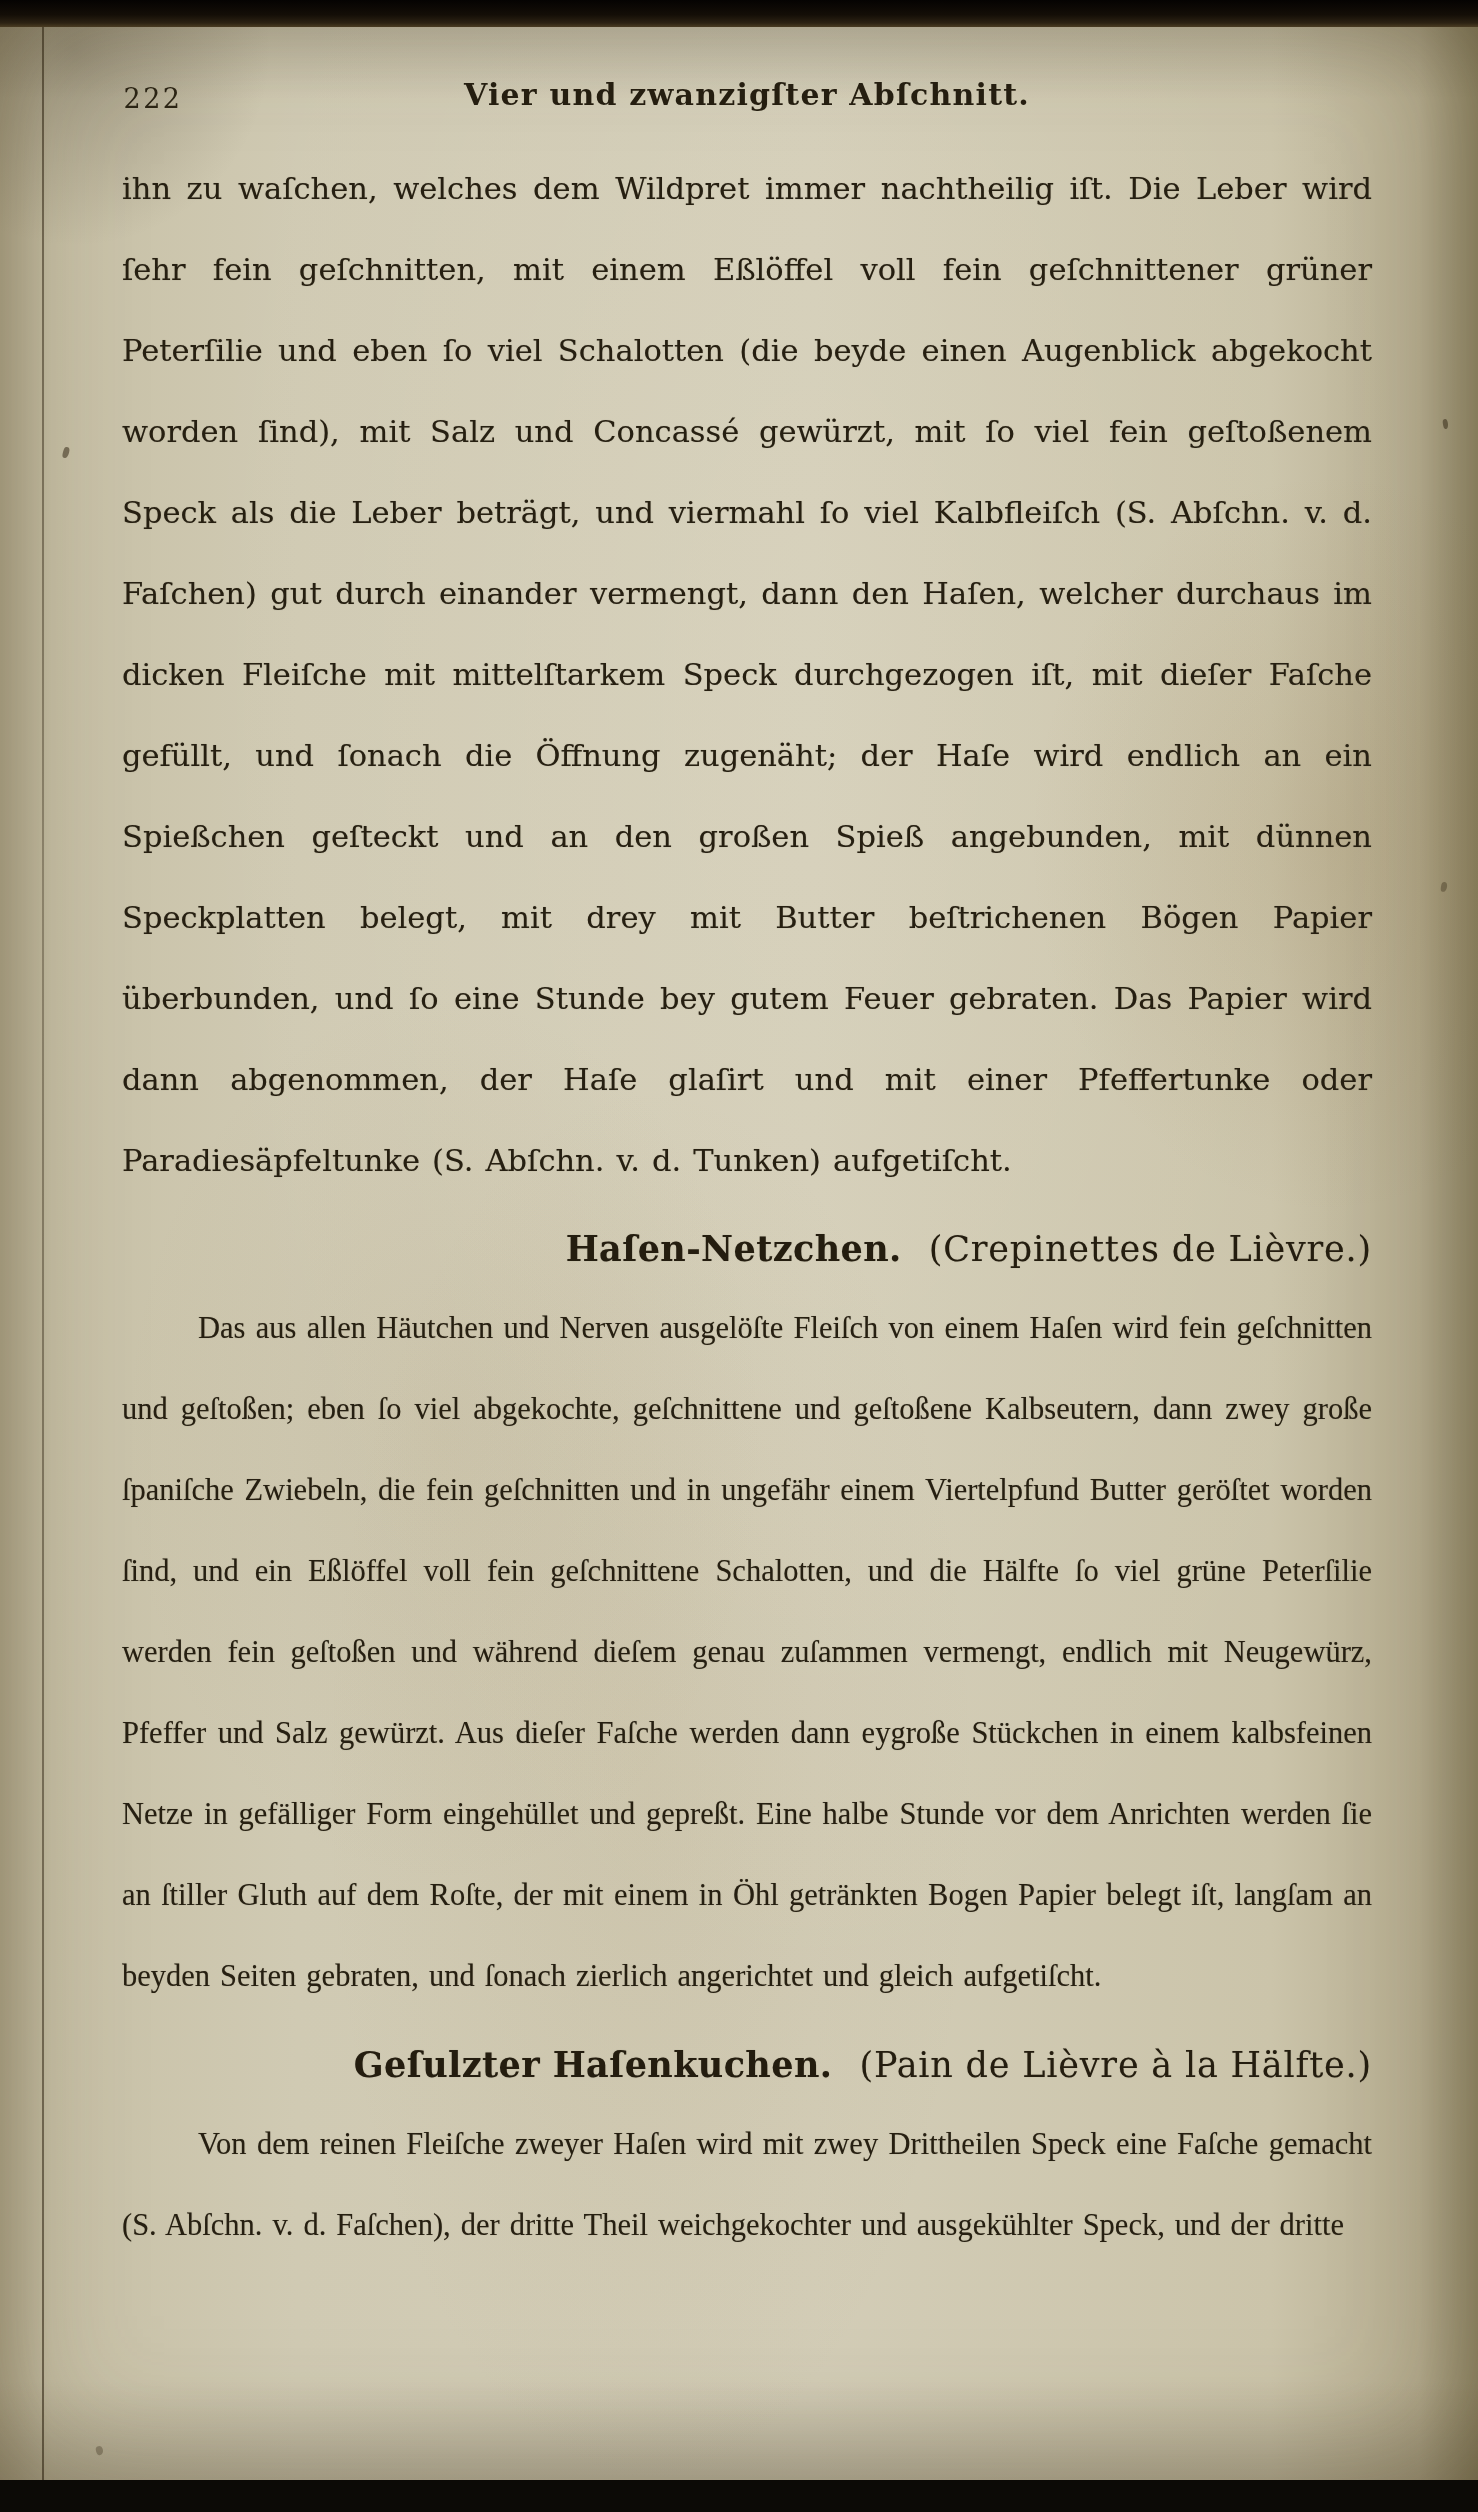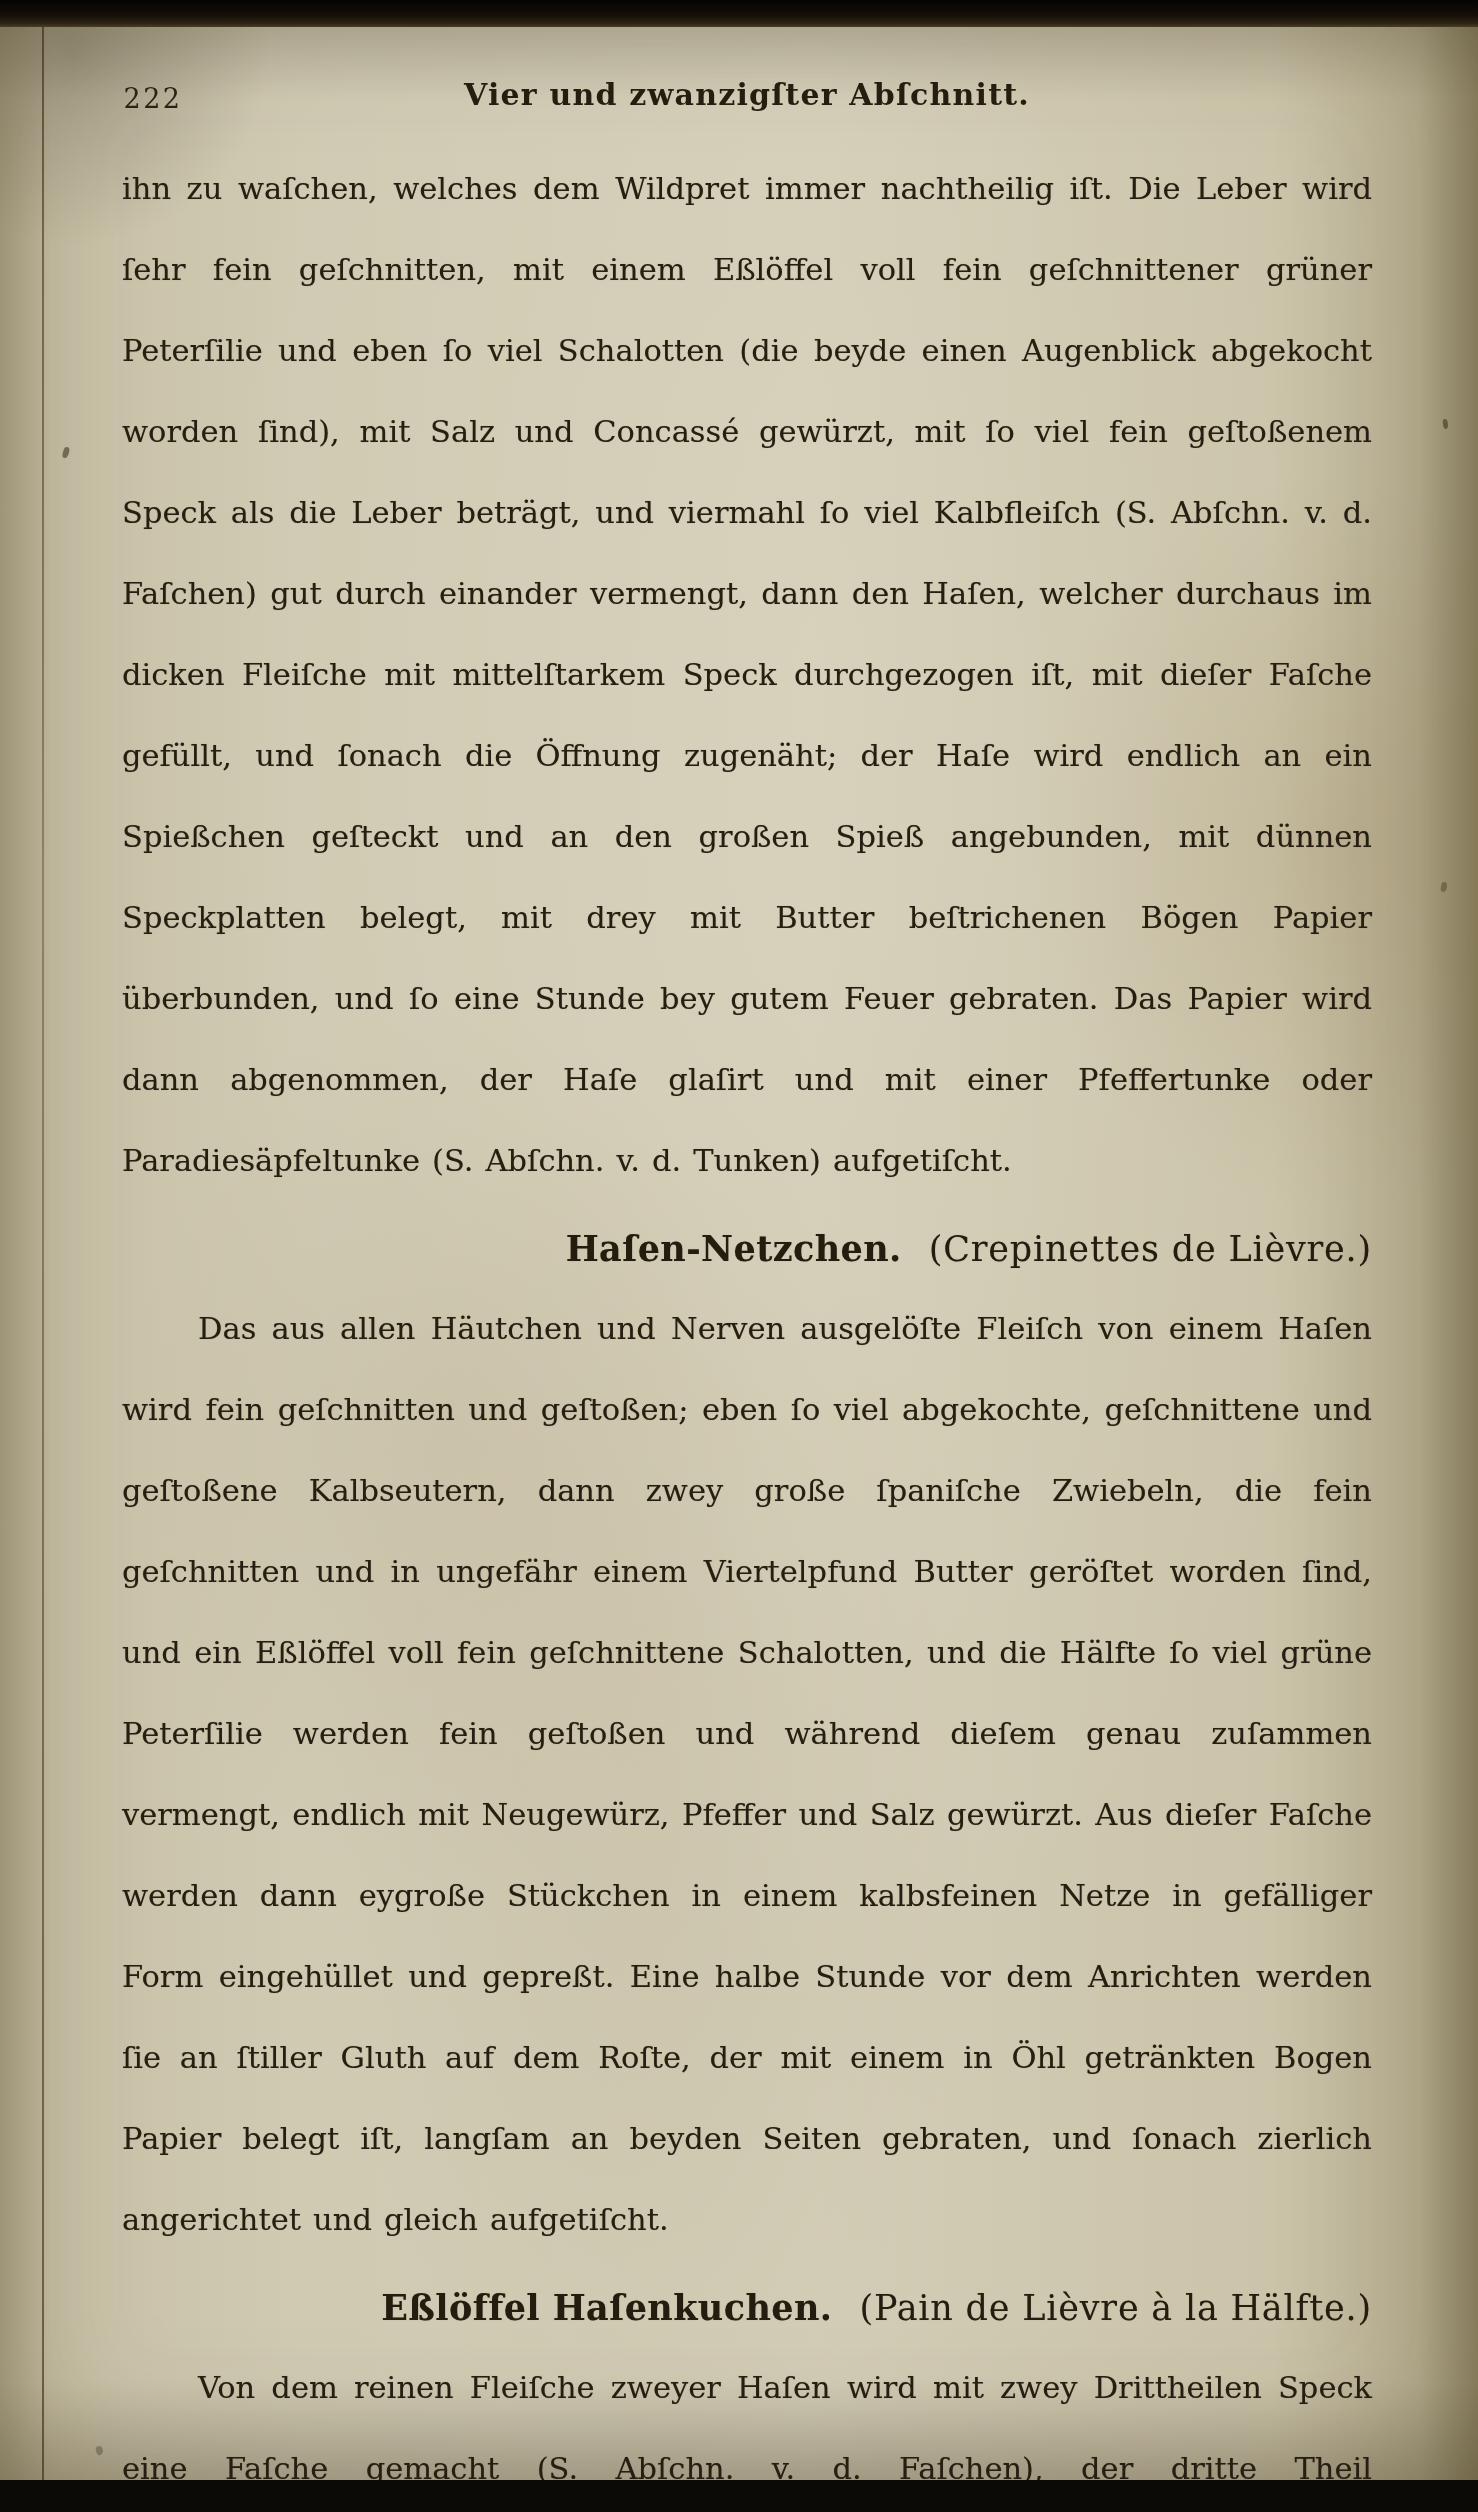--- a/index.html
+++ b/index.html
@@ -74,21 +74,21 @@
   }
   .para {
     margin: 0;
     font-size: 30.5px;
     line-height: 81px;
     text-align: justify;
     word-spacing: 2.4px;
     color: #261f11;
     text-shadow: 0 0 0.8px rgba(38,31,17,0.35);
   }
-  .para.indent { text-indent: 76px; }
+  .para.indent { text-indent: 76px; font-family: Liberation Serif, serif; }
   .recipe-heading {
     margin: 27px 0 19px 0;
     text-align: right;
     font-size: 35px;
     font-weight: bold;
     letter-spacing: 0.4px;
     color: #241d0f;
     text-shadow: 0 0 0.8px rgba(36,29,15,0.3);
   }
   .recipe-heading .antiqua {
@@ -129,21 +129,21 @@
     <p class="para">ihn zu waſchen, welches dem Wildpret immer nachtheilig iſt. Die Leber wird ſehr fein geſchnitten, mit einem Eßlöffel voll fein geſchnittener grüner Peterſilie und eben ſo viel Schalotten (die beyde einen Augenblick abgekocht worden ſind), mit Salz und Concassé gewürzt, mit ſo viel fein geſtoßenem Speck als die Leber beträgt, und viermahl ſo viel Kalbfleiſch (S. Abſchn. v. d. Faſchen) gut durch einander vermengt, dann den Haſen, welcher durchaus im dicken Fleiſche mit mittelſtarkem Speck durchgezogen iſt, mit dieſer Faſche gefüllt, und ſonach die Öffnung zugenäht; der Haſe wird endlich an ein Spießchen geſteckt und an den großen Spieß angebunden, mit dünnen Speckplatten belegt, mit drey mit Butter beſtrichenen Bögen Papier überbunden, und ſo eine Stunde bey gutem Feuer gebraten. Das Papier wird dann abgenommen, der Haſe glaſirt und mit einer Pfeffertunke oder Paradiesäpfeltunke (S. Abſchn. v. d. Tunken) aufgetiſcht.</p>
 
     <h2 class="recipe-heading">
       <span class="fraktur">Haſen-Netzchen.</span>
       <span class="antiqua">(Crepinettes de Lièvre.)</span>
     </h2>
 
     <p class="para indent">Das aus allen Häutchen und Nerven ausgelöſte Fleiſch von einem Haſen wird fein geſchnitten und geſtoßen; eben ſo viel abgekochte, geſchnittene und geſtoßene Kalbseutern, dann zwey große ſpaniſche Zwiebeln, die fein geſchnitten und in ungefähr einem Viertelpfund Butter geröſtet worden ſind, und ein Eßlöffel voll fein geſchnittene Schalotten, und die Hälfte ſo viel grüne Peterſilie werden fein geſtoßen und während dieſem genau zuſammen vermengt, endlich mit Neugewürz, Pfeffer und Salz gewürzt. Aus dieſer Faſche werden dann eygroße Stückchen in einem kalbsfeinen Netze in gefälliger Form eingehüllet und gepreßt. Eine halbe Stunde vor dem Anrichten werden ſie an ſtiller Gluth auf dem Roſte, der mit einem in Öhl getränkten Bogen Papier belegt iſt, langſam an beyden Seiten gebraten, und ſonach zierlich angerichtet und gleich aufgetiſcht.</p>
 
     <h2 class="recipe-heading">
-      <span class="fraktur">Eßlöffel Haſenkuchen.</span>
+      <span class="fraktur">Geſulzter Haſenkuchen.</span>
       <span class="antiqua">(Pain de Lièvre à la Hälfte.)</span>
     </h2>
 
     <p class="para indent">Von dem reinen Fleiſche zweyer Haſen wird mit zwey Drittheilen Speck eine Faſche gemacht (S. Abſchn. v. d. Faſchen), der dritte Theil weichgekochter und ausgekühlter Speck, und der dritte</p>
 
   </main>
 </div>
 
 
 </body></html>

